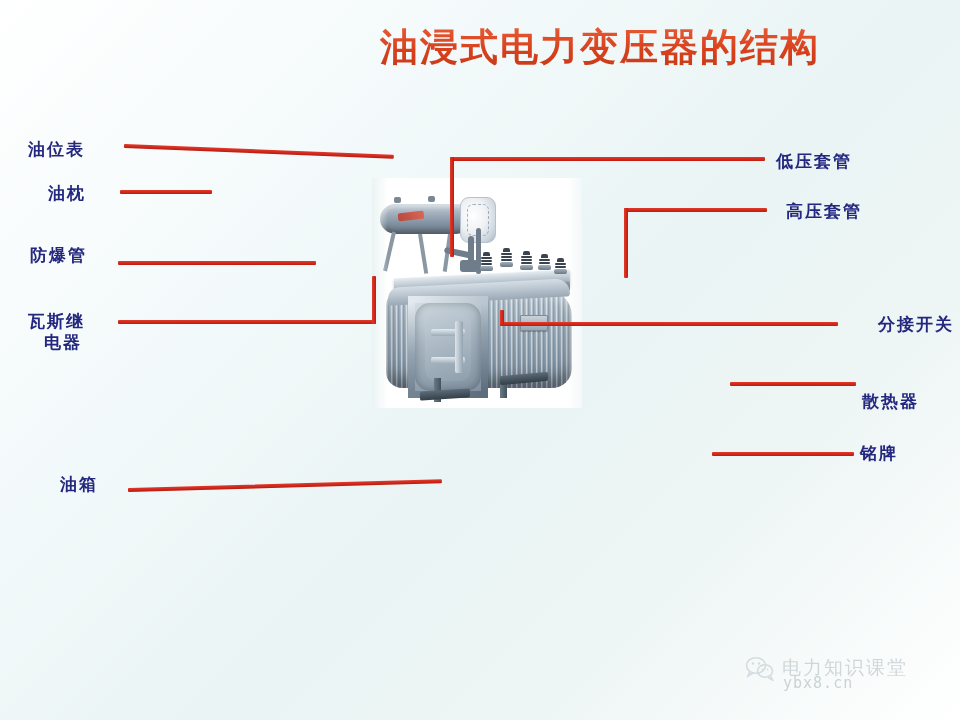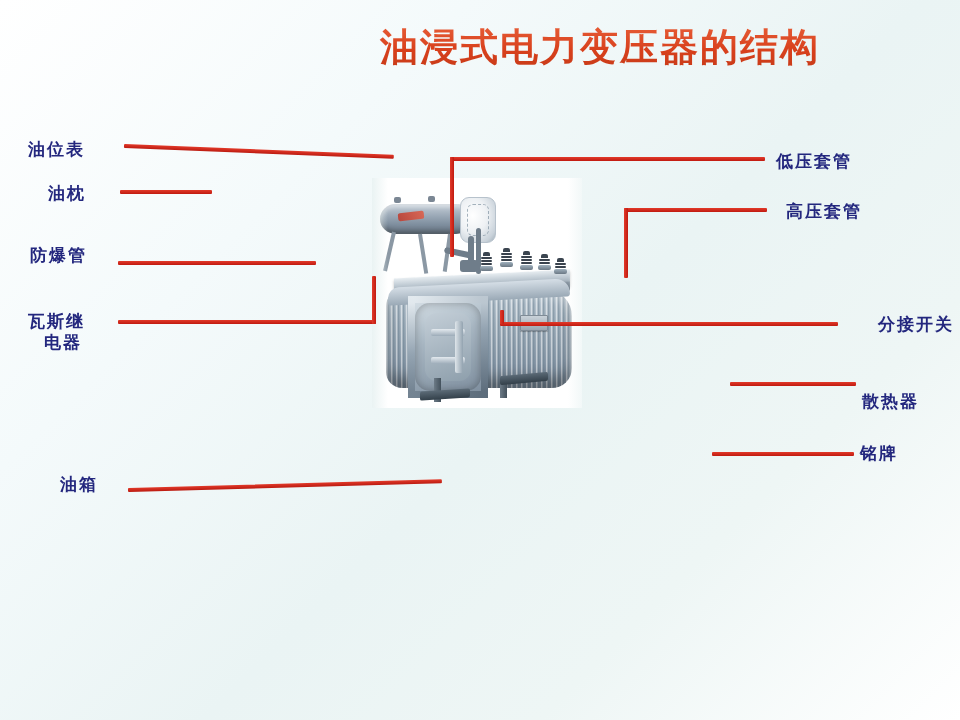--- a/index.html
+++ b/index.html
@@ -267,14 +267,30 @@
   <div class="lead h" style="left:624px;top:208px;width:143px;"></div>
   <div class="lead v" style="left:624px;top:208px;height:70px;"></div>
 
   <div class="lead h" style="left:500px;top:322px;width:338px;"></div>
   <div class="lead v" style="left:500px;top:310px;height:14px;"></div>
 
   <div class="lead h" style="left:730px;top:382px;width:126px;"></div>
 
   <div class="lead h" style="left:712px;top:452px;width:142px;"></div>
 
+  <div class="wm">
+    <div class="wm-row">
+      <svg width="30" height="25" viewBox="0 0 30 25">
+        <ellipse cx="11" cy="9.5" rx="9.5" ry="7.8" fill="none" stroke="#a9b4b8" stroke-width="1.6"></ellipse>
+        <path d="M5 15 L3 20 L8 17" fill="none" stroke="#a9b4b8" stroke-width="1.6"></path>
+        <circle cx="8" cy="7.5" r="1.2" fill="#a9b4b8"></circle>
+        <circle cx="14" cy="7.5" r="1.2" fill="#a9b4b8"></circle>
+        <ellipse cx="20" cy="15" rx="7.5" ry="6.2" fill="none" stroke="#a9b4b8" stroke-width="1.6"></ellipse>
+        <path d="M25.5 20 L27.5 24 L23 21.5" fill="none" stroke="#a9b4b8" stroke-width="1.6"></path>
+        <circle cx="17.5" cy="13.5" r="1" fill="#a9b4b8"></circle>
+        <circle cx="22.5" cy="13.5" r="1" fill="#a9b4b8"></circle>
+      </svg>
+      <span class="wm-txt">电力知识课堂</span>
+    </div>
+    <div class="wm-sub">ybx8.cn</div>
+  </div>
 
 </div>
 
 </body></html>

